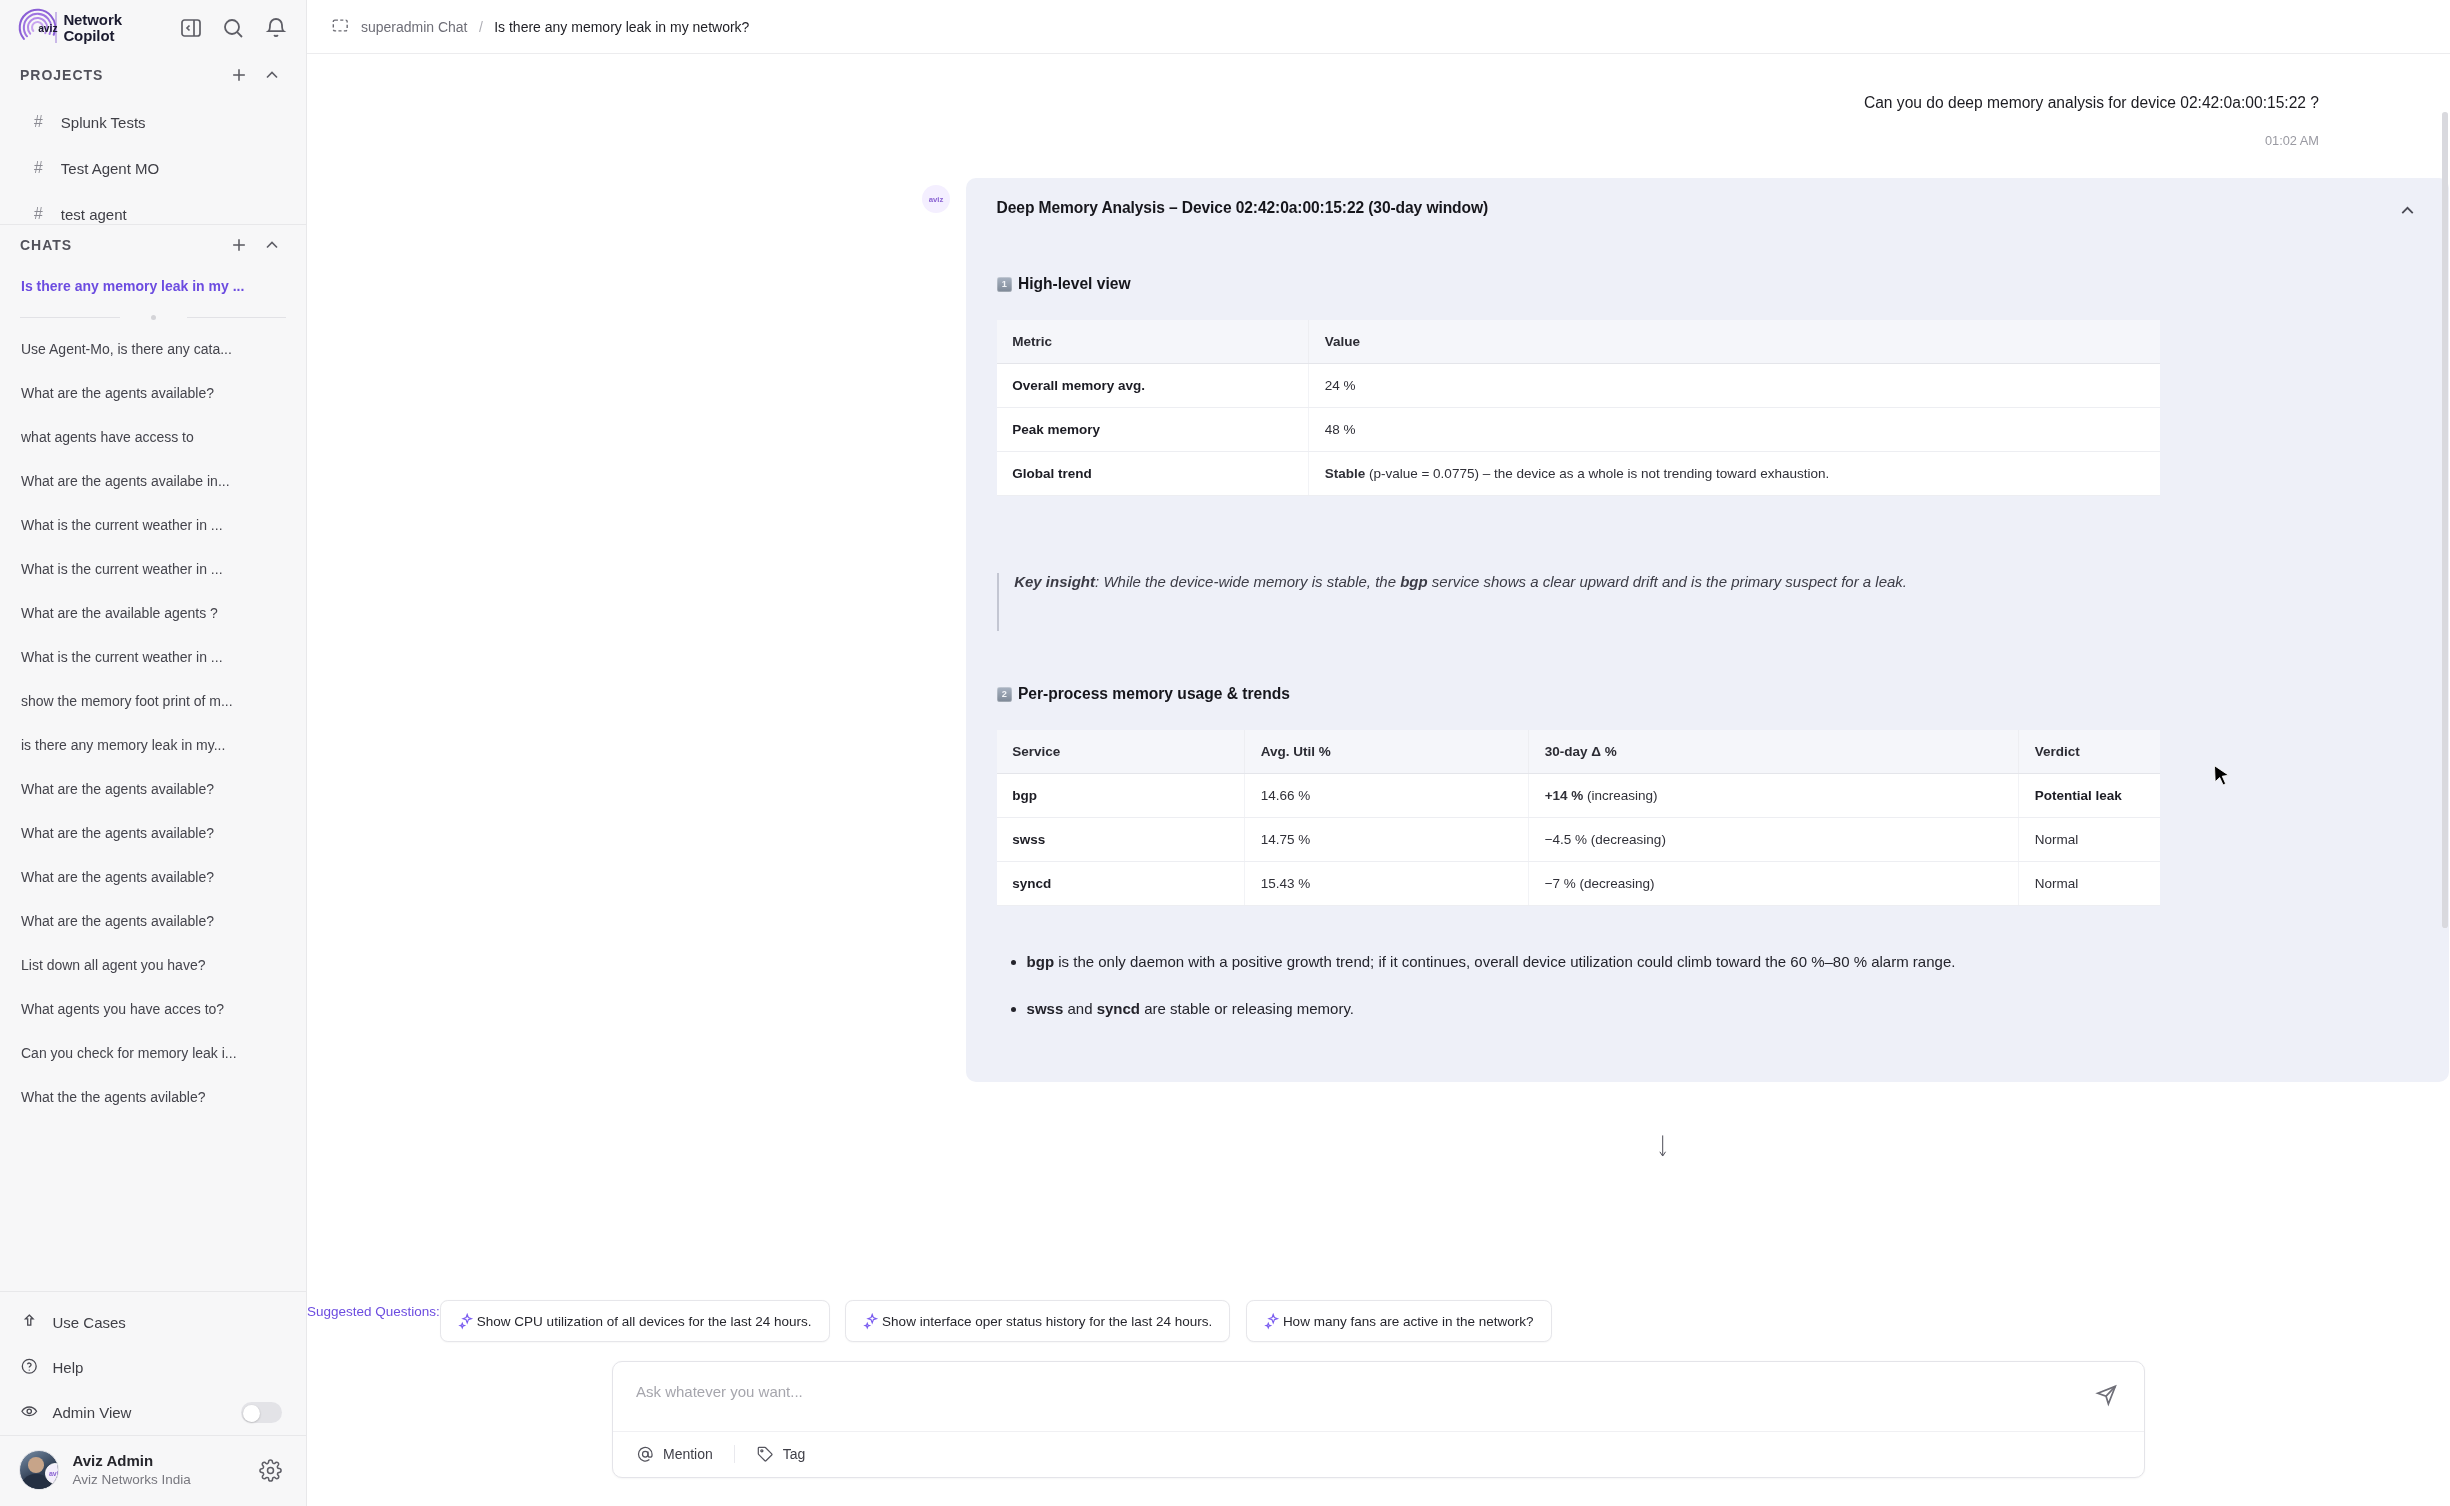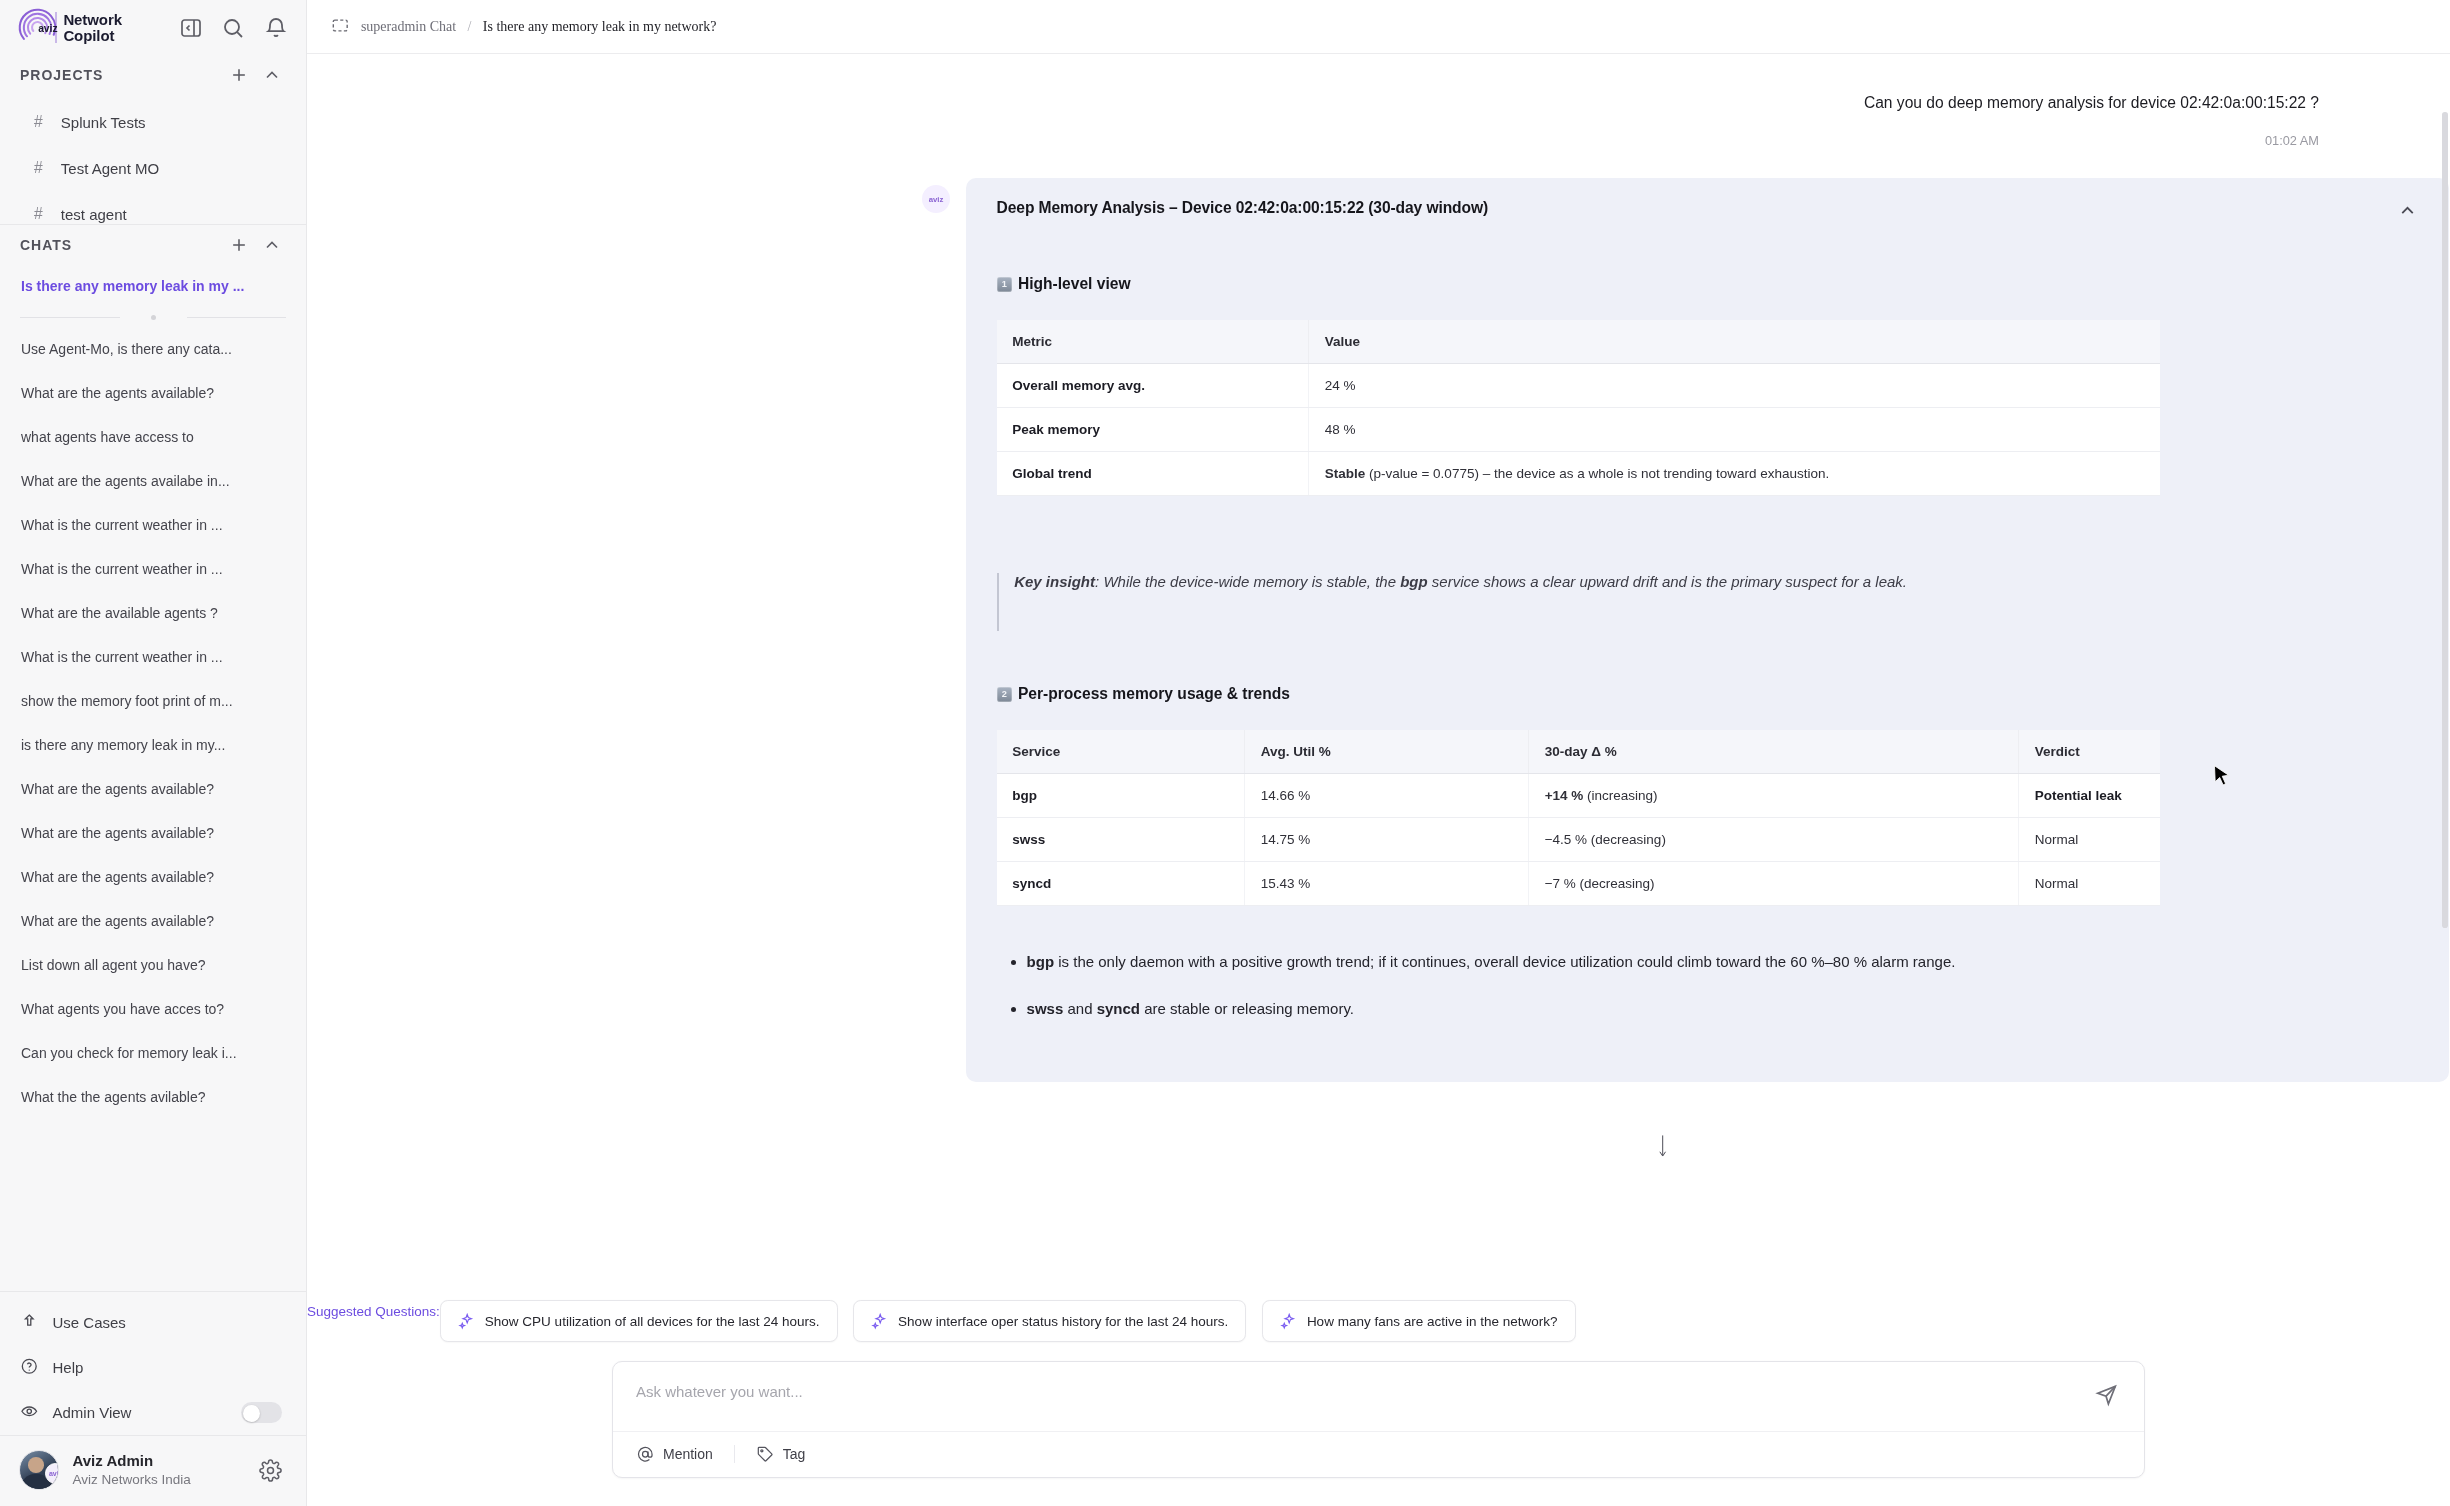--- a/index.html
+++ b/index.html
@@ -113,21 +113,20 @@
   .pf-name { font-size: 15px; font-weight: 700; color: #26262c; line-height: 1.35; }
   .pf-org { font-size: 13.5px; color: #78787f; line-height: 1.35; }
   .pf-gear { width: 23px; height: 23px; color: #5e5e66; cursor: pointer; }
 
   
   .main { flex: 1; display: flex; flex-direction: column; min-width: 0; position: relative; background:#fff; }
   .topbar {
     height: 54px; border-bottom: 0.7px solid #ececee;
     display: flex; align-items: center; gap: 11.4px;
     padding: 0 24px;
-    font-family: Liberation Serif, serif;
   }
   .crumb-icon { width: 18.5px; height: 18.5px; color: #6b6b73; }
   .crumb-root { font-size: 14px; color: #6e6e77; }
   .crumb-slash { font-size: 14px; color: #aeaeb5; }
   .crumb-cur { font-size: 14px; color: #1e1e24; font-weight: 500; }
 
   .scroll-area { flex: 1; overflow: hidden; position: relative; padding: 0 0 0 0; }
 
   .user-msg {
     display: flex; flex-direction: column; align-items: flex-end;
@@ -192,21 +191,21 @@
   blockquote.ins b { font-weight: 700; font-style: italic; }
 
   ul.bullets { margin: 47px 0 0 0; padding-left: 30px; }
   ul.bullets li { font-size: 15px; color: #24242c; margin-bottom: 30px; }
   ul.bullets li b { font-weight: 700; }
 
   .sugg-wrap { padding: 24px 0 0 0; display: flex; flex-direction: row; align-items: center; }
   .sugg-title { font-size: 13.5px; color: #6c4ce0; font-weight: 500; }
   .sugg-row { display: flex; gap: 15.6px; margin-top: 20px; }
   .sugg-chip {
-    display: flex; align-items: center; gap: 10px;
+    display: flex; align-items: center; gap: 2px;
     background: #fff; border: 0.7px solid #e6e6ea; border-radius: 7.8px;
     padding: 11.4px 17px; font-size: 13.5px; color: #27272e; cursor: pointer;
     box-shadow: 0 0.7px 1.4px rgba(0,0,0,.03);
     justify-content: flex-end;
   }
   .sparkle { width: 17px; height: 17px; color: #7a5cf0; flex: none; }
 
   .composer-wrap { padding: 18.5px 0 28px 0; display: flex; justify-content: center; }
   .composer {
     width: 1533px; background: #fff;

